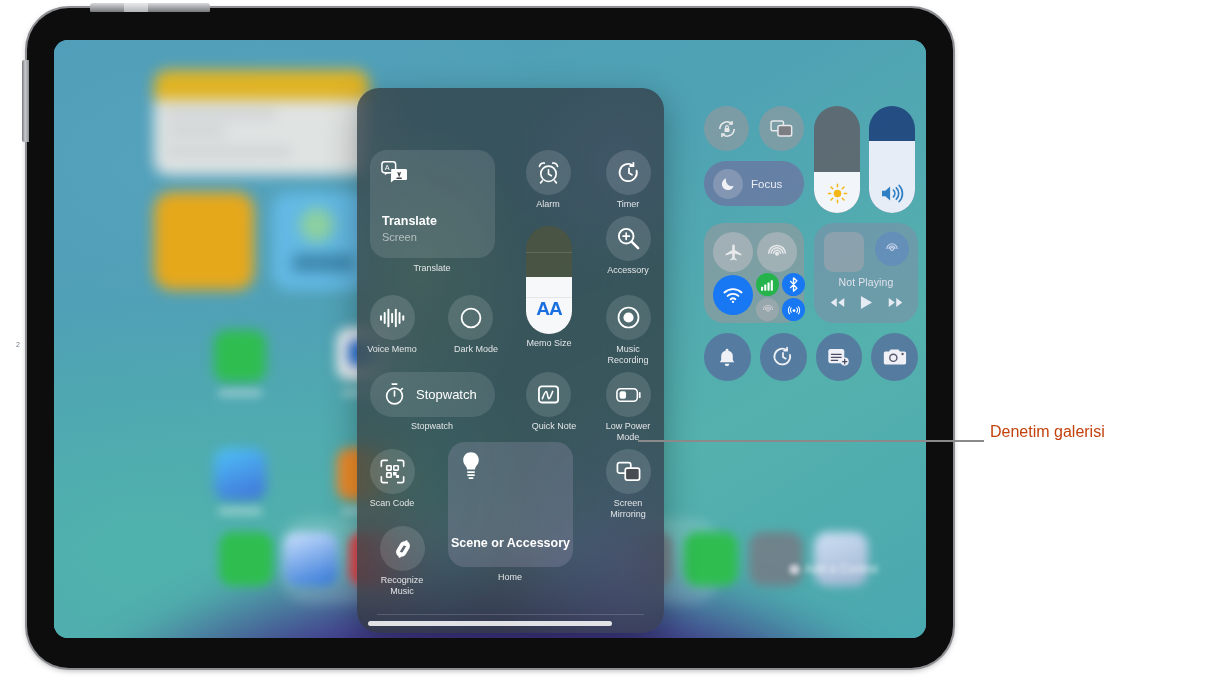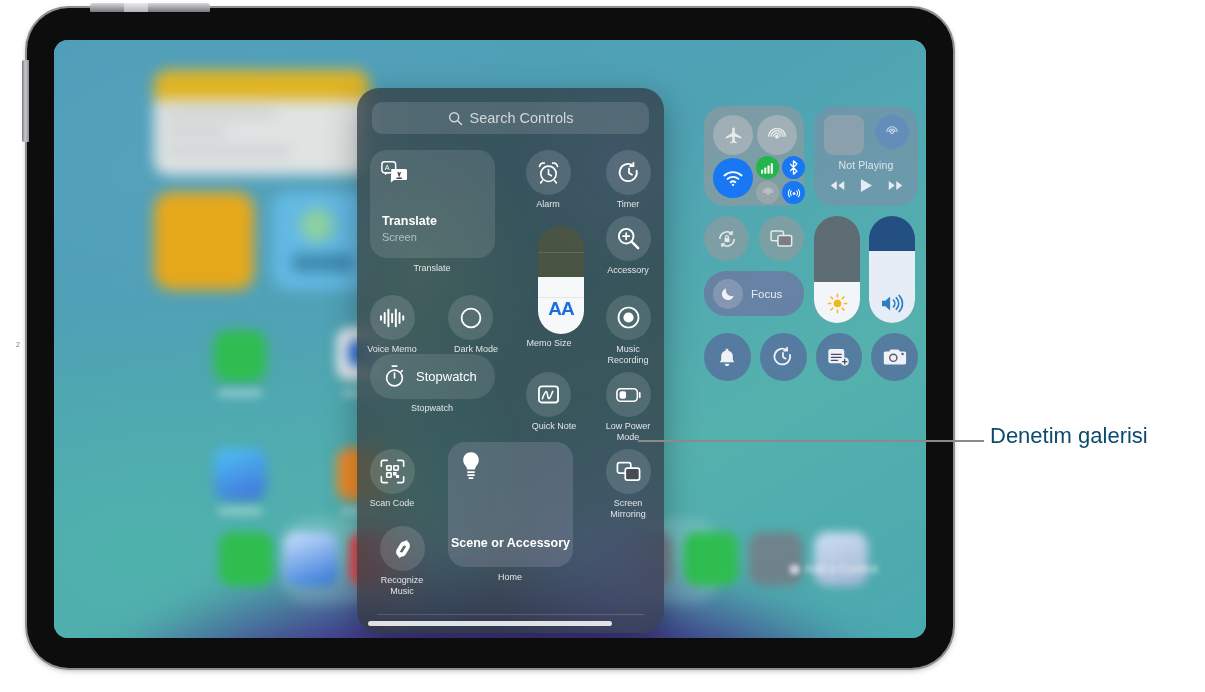--- a/index.html
+++ b/index.html
@@ -223,21 +223,21 @@
     color:rgba(255,255,255,.55); }
   .pill {
     width:125px; height:45px; border-radius:23px;
     background:rgba(255,255,255,.11);
     display:flex; align-items:center; gap:9px; padding-left:12px;
   }
   .pill-lbl { font-size:13px; color:#fff; }
 
   .txtsize {
     width:46px; height:108px; border-radius:23px; position:relative;
-    overflow:hidden; background:rgba(78,84,62,.78);margin-left:12px;
+    overflow:hidden; background:rgba(78,84,62,.78);
   }
   .txtsize .fill{position:absolute;left:0;right:0;bottom:0;height:53%;background:#f6f8fa;}
   .txtsize .ln{position:absolute;left:0;right:0;height:1px;background:rgba(255,255,255,.13);}
   .txtsize .lnd{position:absolute;left:0;right:0;height:1px;background:rgba(0,0,0,.07);}
   .aa{position:absolute;left:0;right:0;bottom:14px;text-align:center;
       font-size:19px;font-weight:bold;color:#1a6fe0;letter-spacing:-1px;}
 
   .home-tile {
     width:125px; height:125px; border-radius:17px;
     background:rgba(152,150,175,.30); position:relative;padding-left:16px;
@@ -255,21 +255,21 @@
     width:244px; height:5px; border-radius:3px; background:rgba(255,255,255,.85);
   }
 
   
   .callout-line {
     position:absolute; left:638px; top:440px; width:346px; height:2px;
     background:#8a8a8a;
   }
   .callout-text {
     position:absolute; left:990px; top:423px;
-    font-size:22px; color:#0c4a6e; white-space:nowrap;
+    font-size:16px; color:#c2410c; white-space:nowrap;
   }
   .small-num { position:absolute; left:16px; top:341px; font-size:7px; color:#6e7a86; }
 </style>
 </head>
 <body>
 
 <div class="page">
 
   <div class="device">
     <div class="btn-top"></div>
@@ -319,97 +319,20 @@
 
       <div class="add-control">
         <svg width="11" height="11" viewBox="0 0 24 24">
           <circle cx="12" cy="12" r="10" fill="#fff"></circle>
           <path d="M12 7v10M7 12h10" stroke="#6a6a90" stroke-width="2.6" stroke-linecap="round"></path>
         </svg>
         <span>Add a Control</span>
       </div>
 
       <div class="cc">
-
-        <div class="cc-row">
-
-          <div class="mod mod-conn">
-            <div class="big c-air">
-              <svg width="21" height="21" viewBox="0 0 24 24" fill="#e8e9eb">
-                <path d="M21 15.5v-1.8l-7.5-4.6V4.4c0-.9-.7-1.6-1.5-1.6s-1.5.7-1.5 1.6v4.7L3 13.7v1.8l7.5-2.3v5l-2.1 1.5v1.4l3.6-1 3.6 1v-1.4l-2.1-1.5v-5L21 15.5z"></path>
-              </svg>
-            </div>
-            <div class="big c-drop">
-              <svg width="22" height="22" viewBox="0 0 24 24" fill="none" stroke="#e8e9eb" stroke-width="1.6">
-                <circle cx="12" cy="14" r="2.2" fill="#e8e9eb" stroke="none"></circle>
-                <path d="M8.2 14a3.8 3.8 0 0 1 7.6 0"></path>
-                <path d="M5.4 14a6.6 6.6 0 0 1 13.2 0"></path>
-                <path d="M2.8 14a9.2 9.2 0 0 1 18.4 0"></path>
-              </svg>
-            </div>
-            <div class="big c-wifi">
-              <svg width="22" height="18" viewBox="0 0 24 20" fill="none" stroke="#fff" stroke-width="2.1" stroke-linecap="round">
-                <path d="M2.5 7.2a14 14 0 0 1 19 0"></path>
-                <path d="M6 11a9 9 0 0 1 12 0"></path>
-                <path d="M9.4 14.6a4.2 4.2 0 0 1 5.2 0"></path>
-                <circle cx="12" cy="17.6" r="1.3" fill="#fff" stroke="none"></circle>
-              </svg>
-            </div>
-            <div class="sm s-cell">
-              <svg width="13" height="12" viewBox="0 0 16 14" fill="#fff">
-                <rect x="0" y="9" width="2.6" height="5" rx=".7"></rect>
-                <rect x="4" y="6.5" width="2.6" height="7.5" rx=".7"></rect>
-                <rect x="8" y="4" width="2.6" height="10" rx=".7"></rect>
-                <rect x="12" y="1" width="2.6" height="13" rx=".7"></rect>
-              </svg>
-            </div>
-            <div class="sm s-bt">
-              <svg width="11" height="15" viewBox="0 0 12 18" fill="none" stroke="#fff" stroke-width="1.6" stroke-linejoin="round">
-                <path d="M2 4.6L10 13.4 6 17V1l4 3.6L2 13.4"></path>
-              </svg>
-            </div>
-            <div class="sm s-ap">
-              <svg width="14" height="14" viewBox="0 0 24 24" fill="none" stroke="#c9cbd0" stroke-width="1.8">
-                <circle cx="12" cy="12" r="2.2"></circle>
-                <path d="M7.5 12a4.5 4.5 0 0 1 9 0"></path>
-                <path d="M4 12a8 8 0 0 1 16 0"></path>
-              </svg>
-            </div>
-            <div class="sm s-hs">
-              <svg width="14" height="14" viewBox="0 0 24 24" fill="none" stroke="#fff" stroke-width="1.8">
-                <circle cx="12" cy="13" r="2.4" fill="#fff" stroke="none"></circle>
-                <path d="M7.8 16.5a6 6 0 0 1 0-8.4M16.2 8.1a6 6 0 0 1 0 8.4"></path>
-                <path d="M5 19a9.6 9.6 0 0 1 0-13.4M19 5.6a9.6 9.6 0 0 1 0 13.4"></path>
-              </svg>
-            </div>
-          </div>
-
-          <div class="mod-media">
-            <div class="art"></div>
-            <div class="airplay-btn">
-              <svg width="18" height="18" viewBox="0 0 24 24" fill="none" stroke="#cfd9ee" stroke-width="1.5">
-                <circle cx="12" cy="12" r="2"></circle>
-                <path d="M8 12a4 4 0 0 1 8 0"></path>
-                <path d="M5 12a7 7 0 0 1 14 0"></path>
-              </svg>
-            </div>
-            <div class="np-txt">Not Playing</div>
-            <div class="xport">
-              <svg width="15" height="11" viewBox="0 0 20 14" fill="#e6eaf2">
-                <path d="M9 1L1 7l8 6V1zM19 1l-8 6 8 6V1z"></path>
-              </svg>
-              <svg width="13" height="15" viewBox="0 0 14 16" fill="#e6eaf2">
-                <path d="M1 1l12 7-12 7V1z"></path>
-              </svg>
-              <svg width="15" height="11" viewBox="0 0 20 14" fill="#e6eaf2">
-                <path d="M1 1l8 6-8 6V1zM11 1l8 6-8 6V1z"></path>
-              </svg>
-            </div>
-          </div>
-        </div>
 
         <div class="cc-row">
           <div style="display:flex;flex-direction:column;gap:10px;">
             <div style="display:flex;gap:10px;">
               <div class="mod-sq">
                 <svg width="22" height="22" viewBox="0 0 24 24" fill="none" stroke="#e8e9eb" stroke-width="1.7">
                   <path d="M4.2 12a7.8 7.8 0 0 1 13.3-5.5"></path>
                   <path d="M19.8 12a7.8 7.8 0 0 1-13.3 5.5"></path>
                   <path d="M17.5 3.2v3.4h-3.4M6.5 20.8v-3.4h3.4"></path>
                   <rect x="9.3" y="11" width="5.4" height="4.4" rx="1" fill="#e8e9eb" stroke="none"></rect>
@@ -454,20 +377,97 @@
                     <path d="M14 7.5a5 5 0 0 1 0 7"></path>
                     <path d="M17 5a8.5 8.5 0 0 1 0 12"></path>
                     <path d="M20 2.6a12 12 0 0 1 0 16.8"></path>
                   </g>
                 </svg>
               </div>
             </div>
           </div>
         </div>
 
+        <div class="cc-row">
+
+          <div class="mod mod-conn">
+            <div class="big c-air">
+              <svg width="21" height="21" viewBox="0 0 24 24" fill="#e8e9eb">
+                <path d="M21 15.5v-1.8l-7.5-4.6V4.4c0-.9-.7-1.6-1.5-1.6s-1.5.7-1.5 1.6v4.7L3 13.7v1.8l7.5-2.3v5l-2.1 1.5v1.4l3.6-1 3.6 1v-1.4l-2.1-1.5v-5L21 15.5z"></path>
+              </svg>
+            </div>
+            <div class="big c-drop">
+              <svg width="22" height="22" viewBox="0 0 24 24" fill="none" stroke="#e8e9eb" stroke-width="1.6">
+                <circle cx="12" cy="14" r="2.2" fill="#e8e9eb" stroke="none"></circle>
+                <path d="M8.2 14a3.8 3.8 0 0 1 7.6 0"></path>
+                <path d="M5.4 14a6.6 6.6 0 0 1 13.2 0"></path>
+                <path d="M2.8 14a9.2 9.2 0 0 1 18.4 0"></path>
+              </svg>
+            </div>
+            <div class="big c-wifi">
+              <svg width="22" height="18" viewBox="0 0 24 20" fill="none" stroke="#fff" stroke-width="2.1" stroke-linecap="round">
+                <path d="M2.5 7.2a14 14 0 0 1 19 0"></path>
+                <path d="M6 11a9 9 0 0 1 12 0"></path>
+                <path d="M9.4 14.6a4.2 4.2 0 0 1 5.2 0"></path>
+                <circle cx="12" cy="17.6" r="1.3" fill="#fff" stroke="none"></circle>
+              </svg>
+            </div>
+            <div class="sm s-cell">
+              <svg width="13" height="12" viewBox="0 0 16 14" fill="#fff">
+                <rect x="0" y="9" width="2.6" height="5" rx=".7"></rect>
+                <rect x="4" y="6.5" width="2.6" height="7.5" rx=".7"></rect>
+                <rect x="8" y="4" width="2.6" height="10" rx=".7"></rect>
+                <rect x="12" y="1" width="2.6" height="13" rx=".7"></rect>
+              </svg>
+            </div>
+            <div class="sm s-bt">
+              <svg width="11" height="15" viewBox="0 0 12 18" fill="none" stroke="#fff" stroke-width="1.6" stroke-linejoin="round">
+                <path d="M2 4.6L10 13.4 6 17V1l4 3.6L2 13.4"></path>
+              </svg>
+            </div>
+            <div class="sm s-ap">
+              <svg width="14" height="14" viewBox="0 0 24 24" fill="none" stroke="#c9cbd0" stroke-width="1.8">
+                <circle cx="12" cy="12" r="2.2"></circle>
+                <path d="M7.5 12a4.5 4.5 0 0 1 9 0"></path>
+                <path d="M4 12a8 8 0 0 1 16 0"></path>
+              </svg>
+            </div>
+            <div class="sm s-hs">
+              <svg width="14" height="14" viewBox="0 0 24 24" fill="none" stroke="#fff" stroke-width="1.8">
+                <circle cx="12" cy="13" r="2.4" fill="#fff" stroke="none"></circle>
+                <path d="M7.8 16.5a6 6 0 0 1 0-8.4M16.2 8.1a6 6 0 0 1 0 8.4"></path>
+                <path d="M5 19a9.6 9.6 0 0 1 0-13.4M19 5.6a9.6 9.6 0 0 1 0 13.4"></path>
+              </svg>
+            </div>
+          </div>
+
+          <div class="mod-media">
+            <div class="art"></div>
+            <div class="airplay-btn">
+              <svg width="18" height="18" viewBox="0 0 24 24" fill="none" stroke="#cfd9ee" stroke-width="1.5">
+                <circle cx="12" cy="12" r="2"></circle>
+                <path d="M8 12a4 4 0 0 1 8 0"></path>
+                <path d="M5 12a7 7 0 0 1 14 0"></path>
+              </svg>
+            </div>
+            <div class="np-txt">Not Playing</div>
+            <div class="xport">
+              <svg width="15" height="11" viewBox="0 0 20 14" fill="#e6eaf2">
+                <path d="M9 1L1 7l8 6V1zM19 1l-8 6 8 6V1z"></path>
+              </svg>
+              <svg width="13" height="15" viewBox="0 0 14 16" fill="#e6eaf2">
+                <path d="M1 1l12 7-12 7V1z"></path>
+              </svg>
+              <svg width="15" height="11" viewBox="0 0 20 14" fill="#e6eaf2">
+                <path d="M1 1l8 6-8 6V1zM11 1l8 6-8 6V1z"></path>
+              </svg>
+            </div>
+          </div>
+        </div>
+
         <div class="cc-bottom">
           <div class="mod-sq">
             <svg width="20" height="21" viewBox="0 0 22 23" fill="#f0f1f6">
               <path d="M11 1.8a1.6 1.6 0 0 1 1.6 1.6v.6a6.4 6.4 0 0 1 4.8 6.2v4l1.6 2.6H3L4.6 14.2v-4A6.4 6.4 0 0 1 9.4 4v-.6A1.6 1.6 0 0 1 11 1.8z"></path>
               <path d="M8.4 18.4h5.2a2.6 2.6 0 0 1-5.2 0z"></path>
             </svg>
           </div>
           <div class="mod-sq">
             <svg width="22" height="22" viewBox="0 0 24 24" fill="none" stroke="#f0f1f6" stroke-width="1.9" stroke-linecap="round">
               <path d="M19.6 9.6A8.6 8.6 0 1 1 16 4.4"></path>
@@ -493,27 +493,20 @@
               <circle cx="21.2" cy="7.2" r="1.3" fill="#56596e"></circle>
             </svg>
           </div>
         </div>
 
       </div>
 
       <div class="gallery">
         <div class="gal-tint"></div>
 
-        <div class="search">
-          <svg width="15" height="15" viewBox="0 0 18 18" fill="none" stroke="#d4d6d8" stroke-width="1.8">
-            <circle cx="7.4" cy="7.4" r="5.4"></circle>
-              <path d="M11.6 11.6l4.6 4.6" stroke-linecap="round"></path>
-          </svg>
-          <span class="search-ph">Search Controls</span>
-        </div>
 
         <div class="grid">
 
           <div class="tile" style="left:0px;top:0px;">
             <div class="wide">
               <svg style="position:absolute;left:11px;top:11px;" width="26" height="22" viewBox="0 0 28 24">
                 <rect x="0.8" y="0.8" width="15" height="12" rx="3" fill="none" stroke="#fff" stroke-width="1.6"></rect>
                 <path d="M4 14.6l2.4-1.8H9" fill="none" stroke="#fff" stroke-width="1.6"></path>
                 <text x="4" y="9.6" font-size="8" fill="#fff" font-family="Liberation Sans, sans-serif">A</text>
                 <path d="M11 8.6h15a2.6 2.6 0 0 1 2.6 2.6v7a2.6 2.6 0 0 1-2.6 2.6H14l-3.4 2.6v-2.6" fill="#fff"></path>
@@ -598,21 +591,21 @@
           <div class="tile" style="left:236px;top:145px;">
             <div class="circ">
               <svg width="25" height="25" viewBox="0 0 26 26">
                 <circle cx="13" cy="13" r="10.4" fill="none" stroke="#fff" stroke-width="1.8"></circle>
                 <circle cx="13" cy="13" r="5.3" fill="#fff"></circle>
               </svg>
             </div>
             <div class="tile-lbl" style="top:49px;left:22px;white-space:normal;width:60px;">Music Recording</div>
           </div>
 
-          <div class="tile" style="left:0px;top:204px;">
+          <div class="tile" style="left:0px;top:222px;">
             <div class="pill">
               <svg width="25" height="25" viewBox="0 0 26 26" fill="none" stroke="#fff" stroke-width="1.7" stroke-linecap="round">
                 <circle cx="13" cy="14.6" r="8.2"></circle>
                 <path d="M13 14.6V9.4"></path>
                 <path d="M10.6 2.2h4.8"></path>
                 <path d="M19.4 8.6l1.8-1.8"></path>
               </svg>
               <span class="pill-lbl">Stopwatch</span>
             </div>
             <div class="tile-lbl" style="top:49px;left:62px;">Stopwatch</div>

